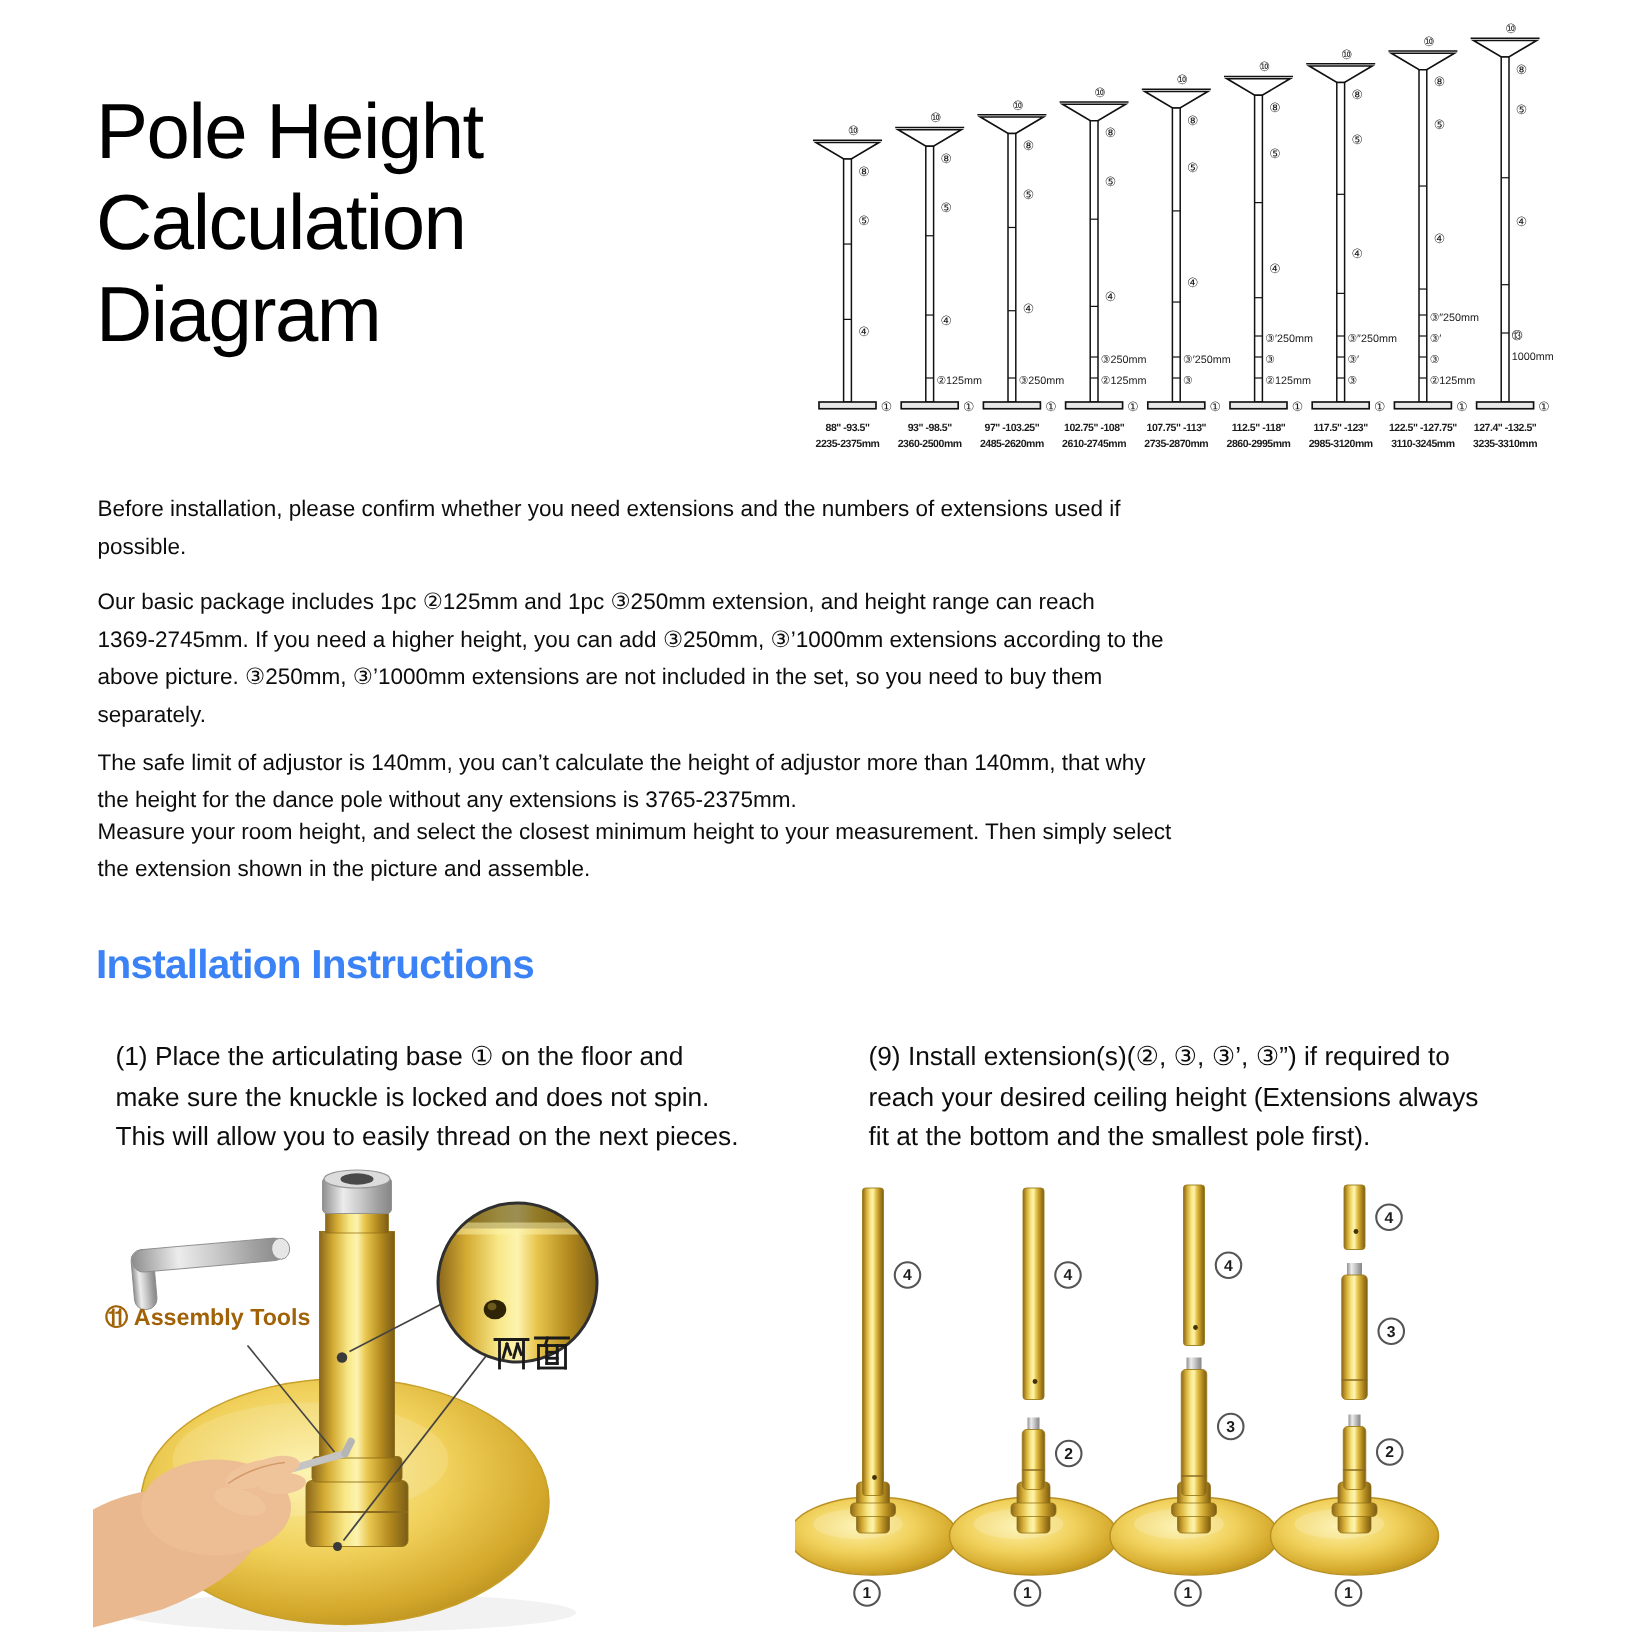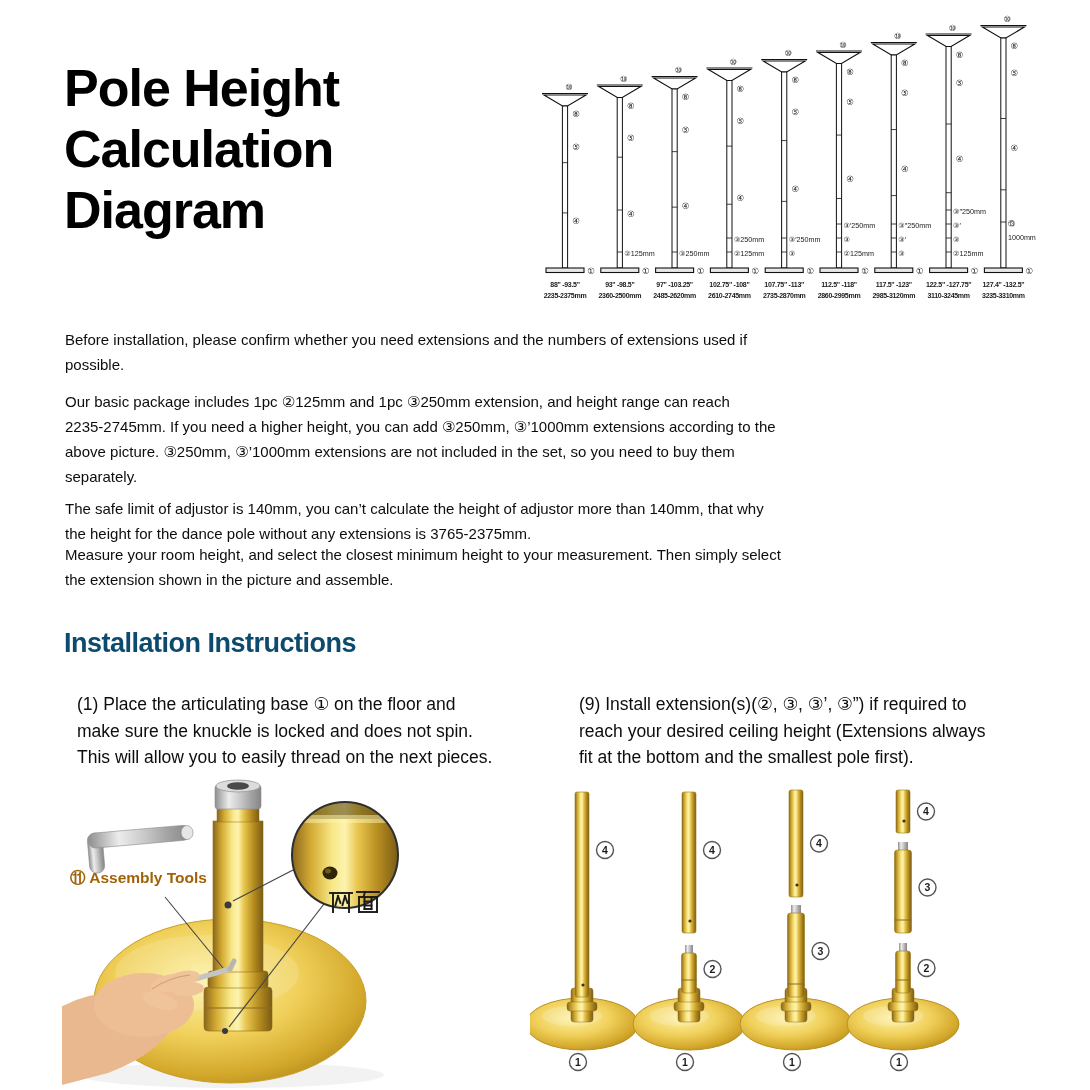--- a/index.html
+++ b/index.html
@@ -2,31 +2,31 @@
 <html><head>
 <meta charset="utf-8">
 <style>
   html,body{margin:0;padding:0;background:#ffffff;}
   body{
     width:1090px;height:1090px;position:relative;overflow:hidden;
     font-family:"Liberation Sans","DejaVu Sans",sans-serif;color:#0d0d0d;
   }
   .title{
     position:absolute;left:64px;top:58px;margin:0;
-    font-size:52px;line-height:61px;font-weight:bold;letter-spacing:-1px;
+    font-size:52px;line-height:61px;font-weight:normal;letter-spacing:-1px;
     white-space:pre-line;color:#000;
   }
   .para{
     position:absolute;left:65px;margin:0;width:965px;
     font-size:15px;line-height:25px;white-space:pre-line;color:#0d0d0d;
   }
   .p1{top:327px}.p2{top:389px}.p3{top:496px}.p4{top:542px}
   .section-heading{
     position:absolute;left:64px;top:628px;margin:0;
-    font-size:27px;font-weight:bold;color:#0c4a6e;letter-spacing:-0.5px;
+    font-size:27px;font-weight:bold;color:#3b82f6;letter-spacing:-0.5px;
   }
   .step{
     position:absolute;top:679px;margin:12px;
     font-size:17.5px;line-height:26.5px;white-space:pre-line;
   }
   .step1{left:65px;width:480px}
   .step2{left:567px;width:480px}
   #pole-diagram{position:absolute;left:528px;top:6px;width:562px;height:302px}
   .photo{position:absolute;left:62px;top:775px;width:450px;height:315px}
   #assembly-diagram{position:absolute;left:530px;top:778px;width:485px;height:312px}
@@ -240,21 +240,21 @@
       <line x1="472.79999999999995" y1="216" x2="478" y2="216" stroke="#111" stroke-width="0.8"></line>
       <text x="479.9" y="234" font-size="7.2" text-anchor="start" fill="#1a1a1a">1000mm</text>
       <text x="475.4" y="281" font-size="7" text-anchor="middle" fill="#1a1a1a" font-weight="700" letter-spacing="-0.3">127.4" -132.5"</text>
       <text x="475.4" y="292" font-size="7" text-anchor="middle" fill="#1a1a1a" font-weight="700" letter-spacing="-0.3">3235-3310mm</text>
     </g>
   </svg>
 
 <p class="para p1">Before installation, please confirm whether you need extensions and the numbers of extensions used if
 possible.</p>
 <p class="para p2">Our basic package includes 1pc ②125mm and 1pc ③250mm extension, and height range can reach
-2235-2745mm. If you need a higher height, you can add ③250mm, ③’1000mm extensions according to the
+1369-2745mm. If you need a higher height, you can add ③250mm, ③’1000mm extensions according to the
 above picture. ③250mm, ③’1000mm extensions are not included in the set, so you need to buy them
 separately.</p>
 <p class="para p3">The safe limit of adjustor is 140mm, you can’t calculate the height of adjustor more than 140mm, that why
 the height for the dance pole without any extensions is 3765-2375mm.</p>
 <p class="para p4">Measure your room height, and select the closest minimum height to your measurement. Then simply select
 the extension shown in the picture and assemble.</p>
 
 <h2 class="section-heading">Installation Instructions</h2>
 <p class="step step1">(1) Place the articulating base ① on the floor and
 make sure the knuckle is locked and does not spin.

